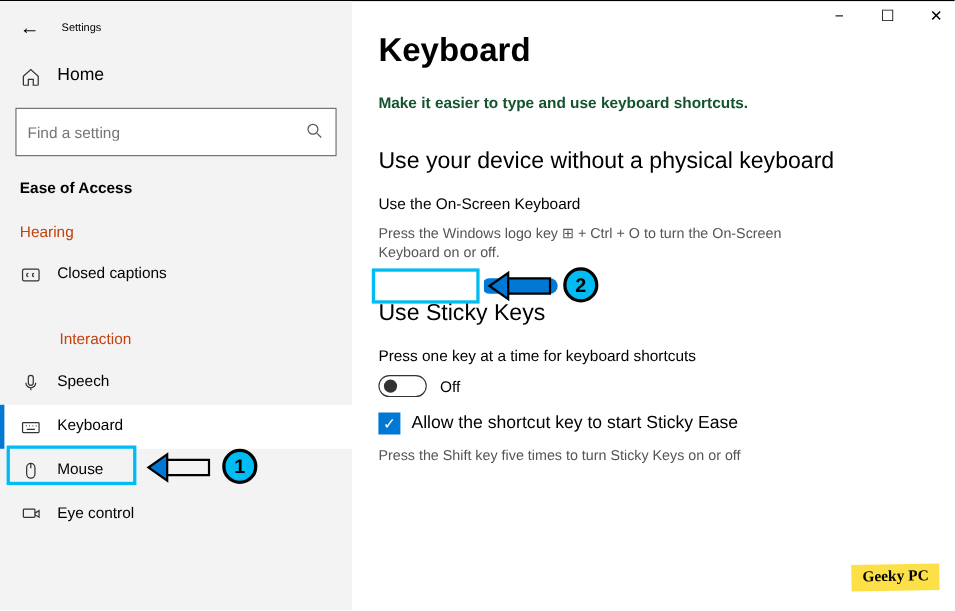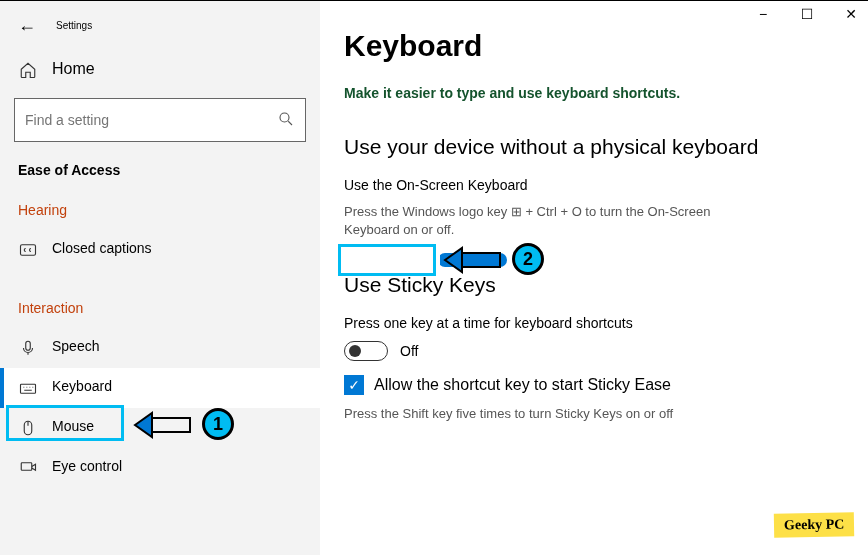--- a/index.html
+++ b/index.html
@@ -81,21 +81,21 @@
     <div class="nav-item">
       <span class="nav-icon">
         <svg class="icon-svg" viewBox="0 0 24 24" fill="none" stroke="#333" stroke-width="1.5">
             <rect x="2" y="5" width="20" height="14" rx="2"></rect>
             <path d="M9 10a2 2 0 100 4M16 10a2 2 0 100 4"></path>
           </svg>
       </span>
       <span>Closed captions</span>
     </div>
 
-    <div class="group-label" style="margin-top:30px;">Interaction</div>
+    <div class="group-label" style="margin-top:30px;margin-left:36px;">Interaction</div>
     <div class="nav-item">
       <span class="nav-icon">
         <svg class="icon-svg" viewBox="0 0 24 24" fill="none" stroke="#333" stroke-width="1.5">
             <rect x="9" y="3" width="6" height="12" rx="3"></rect>
             <path d="M6 12a6 6 0 0012 0M12 18v3"></path>
           </svg>
       </span>
       <span>Speech</span>
     </div>
     <div class="nav-item selected">

